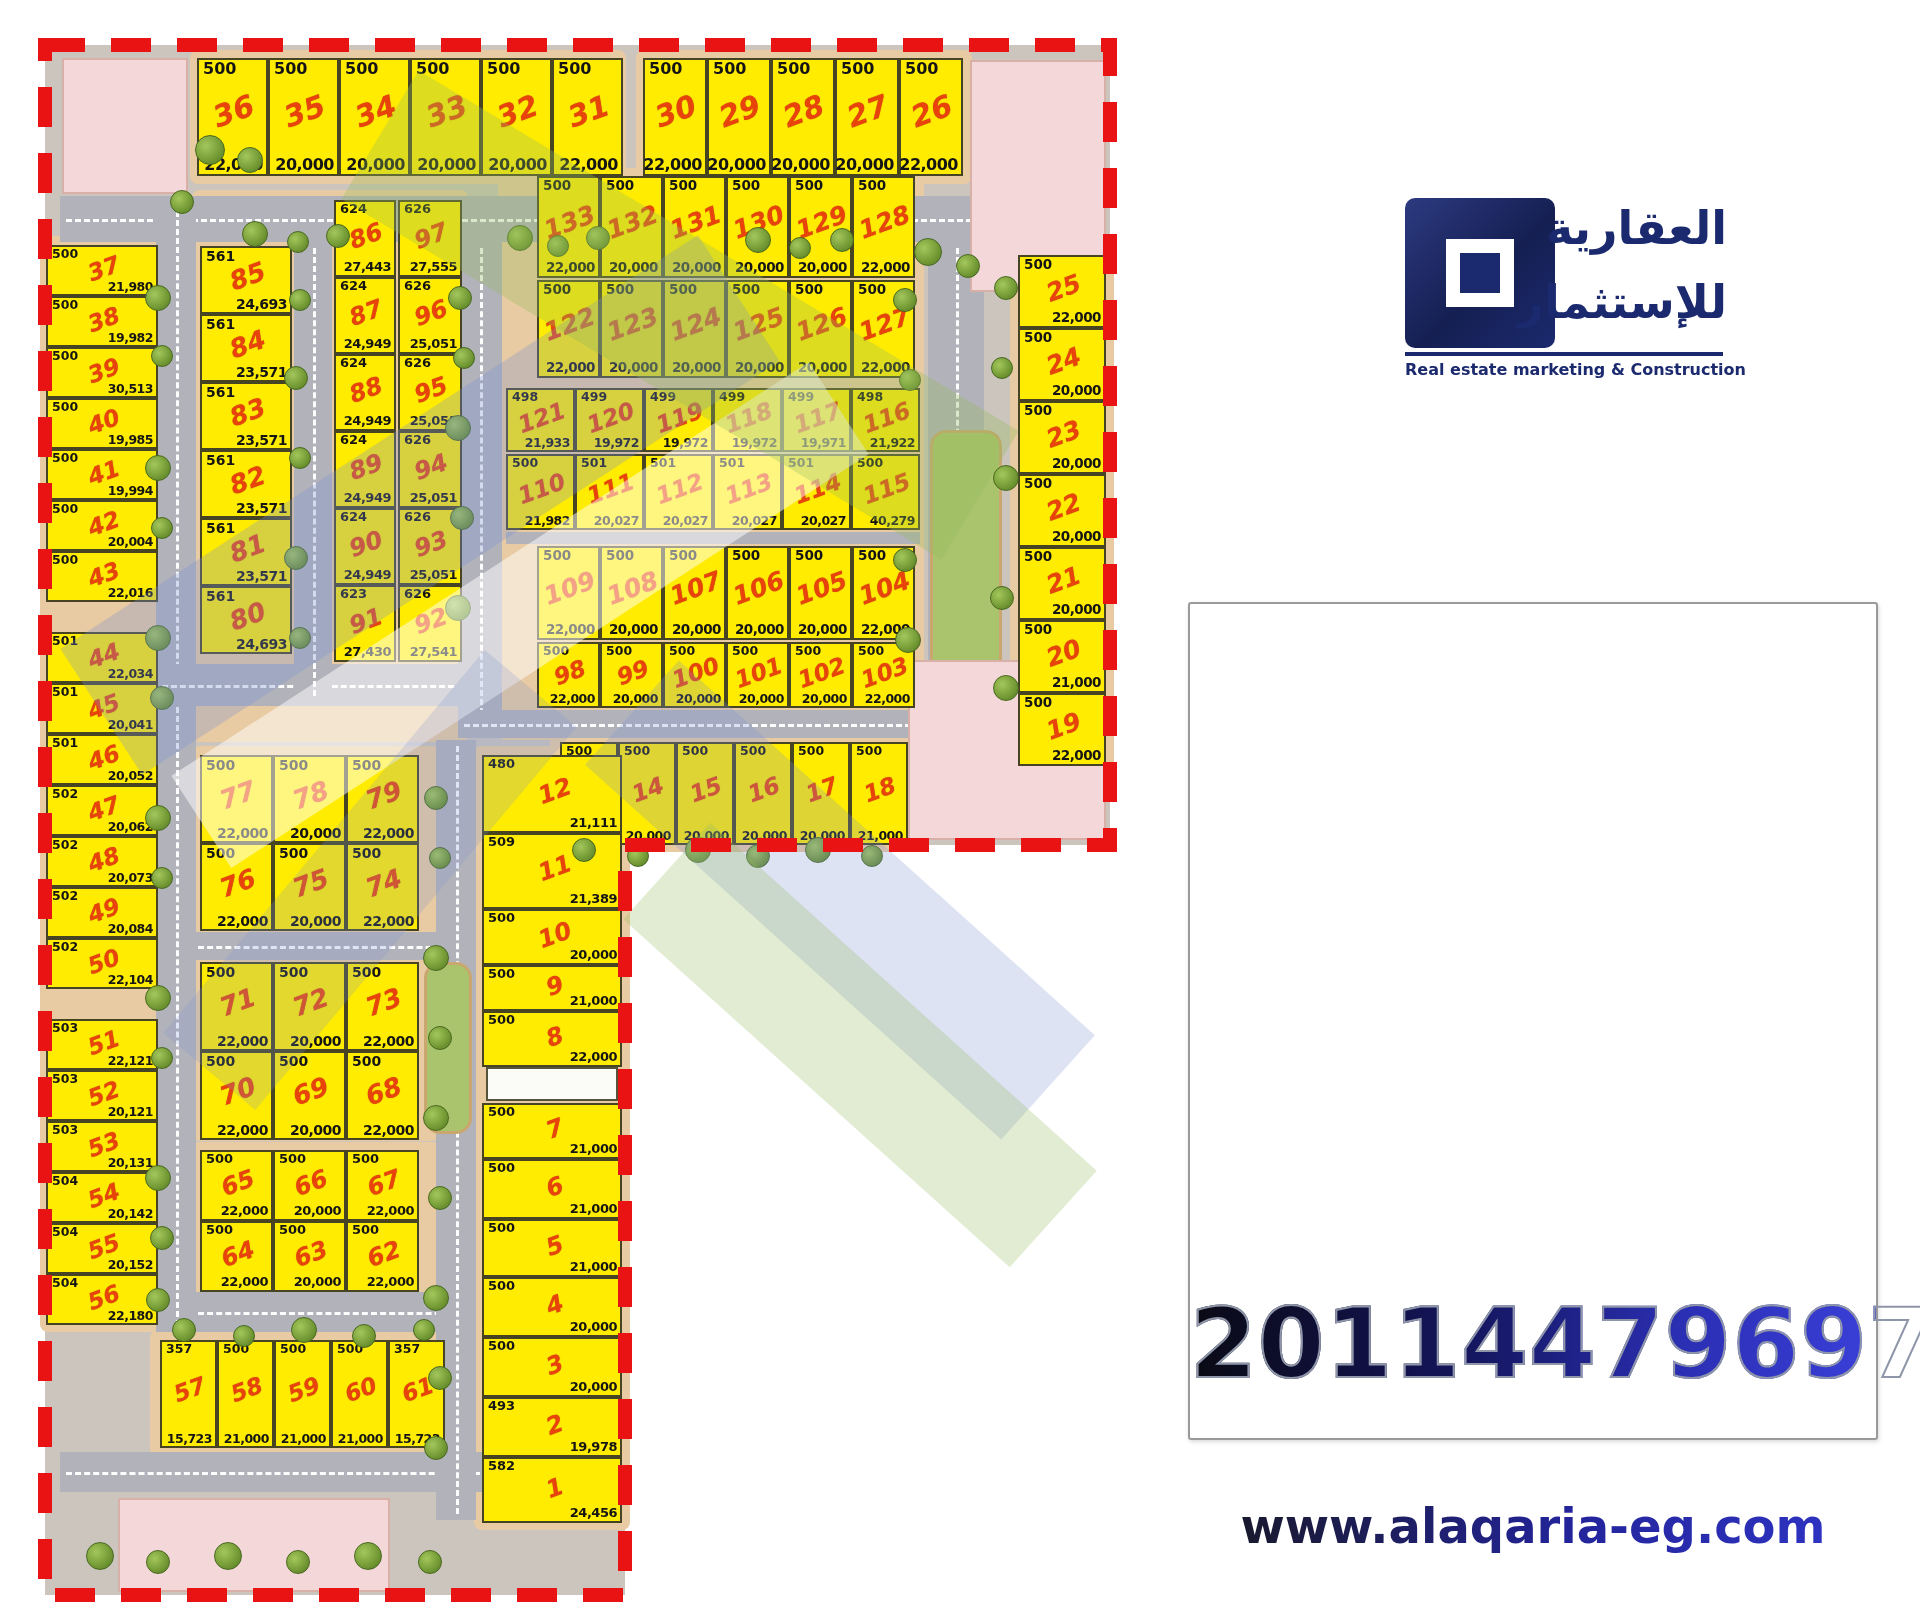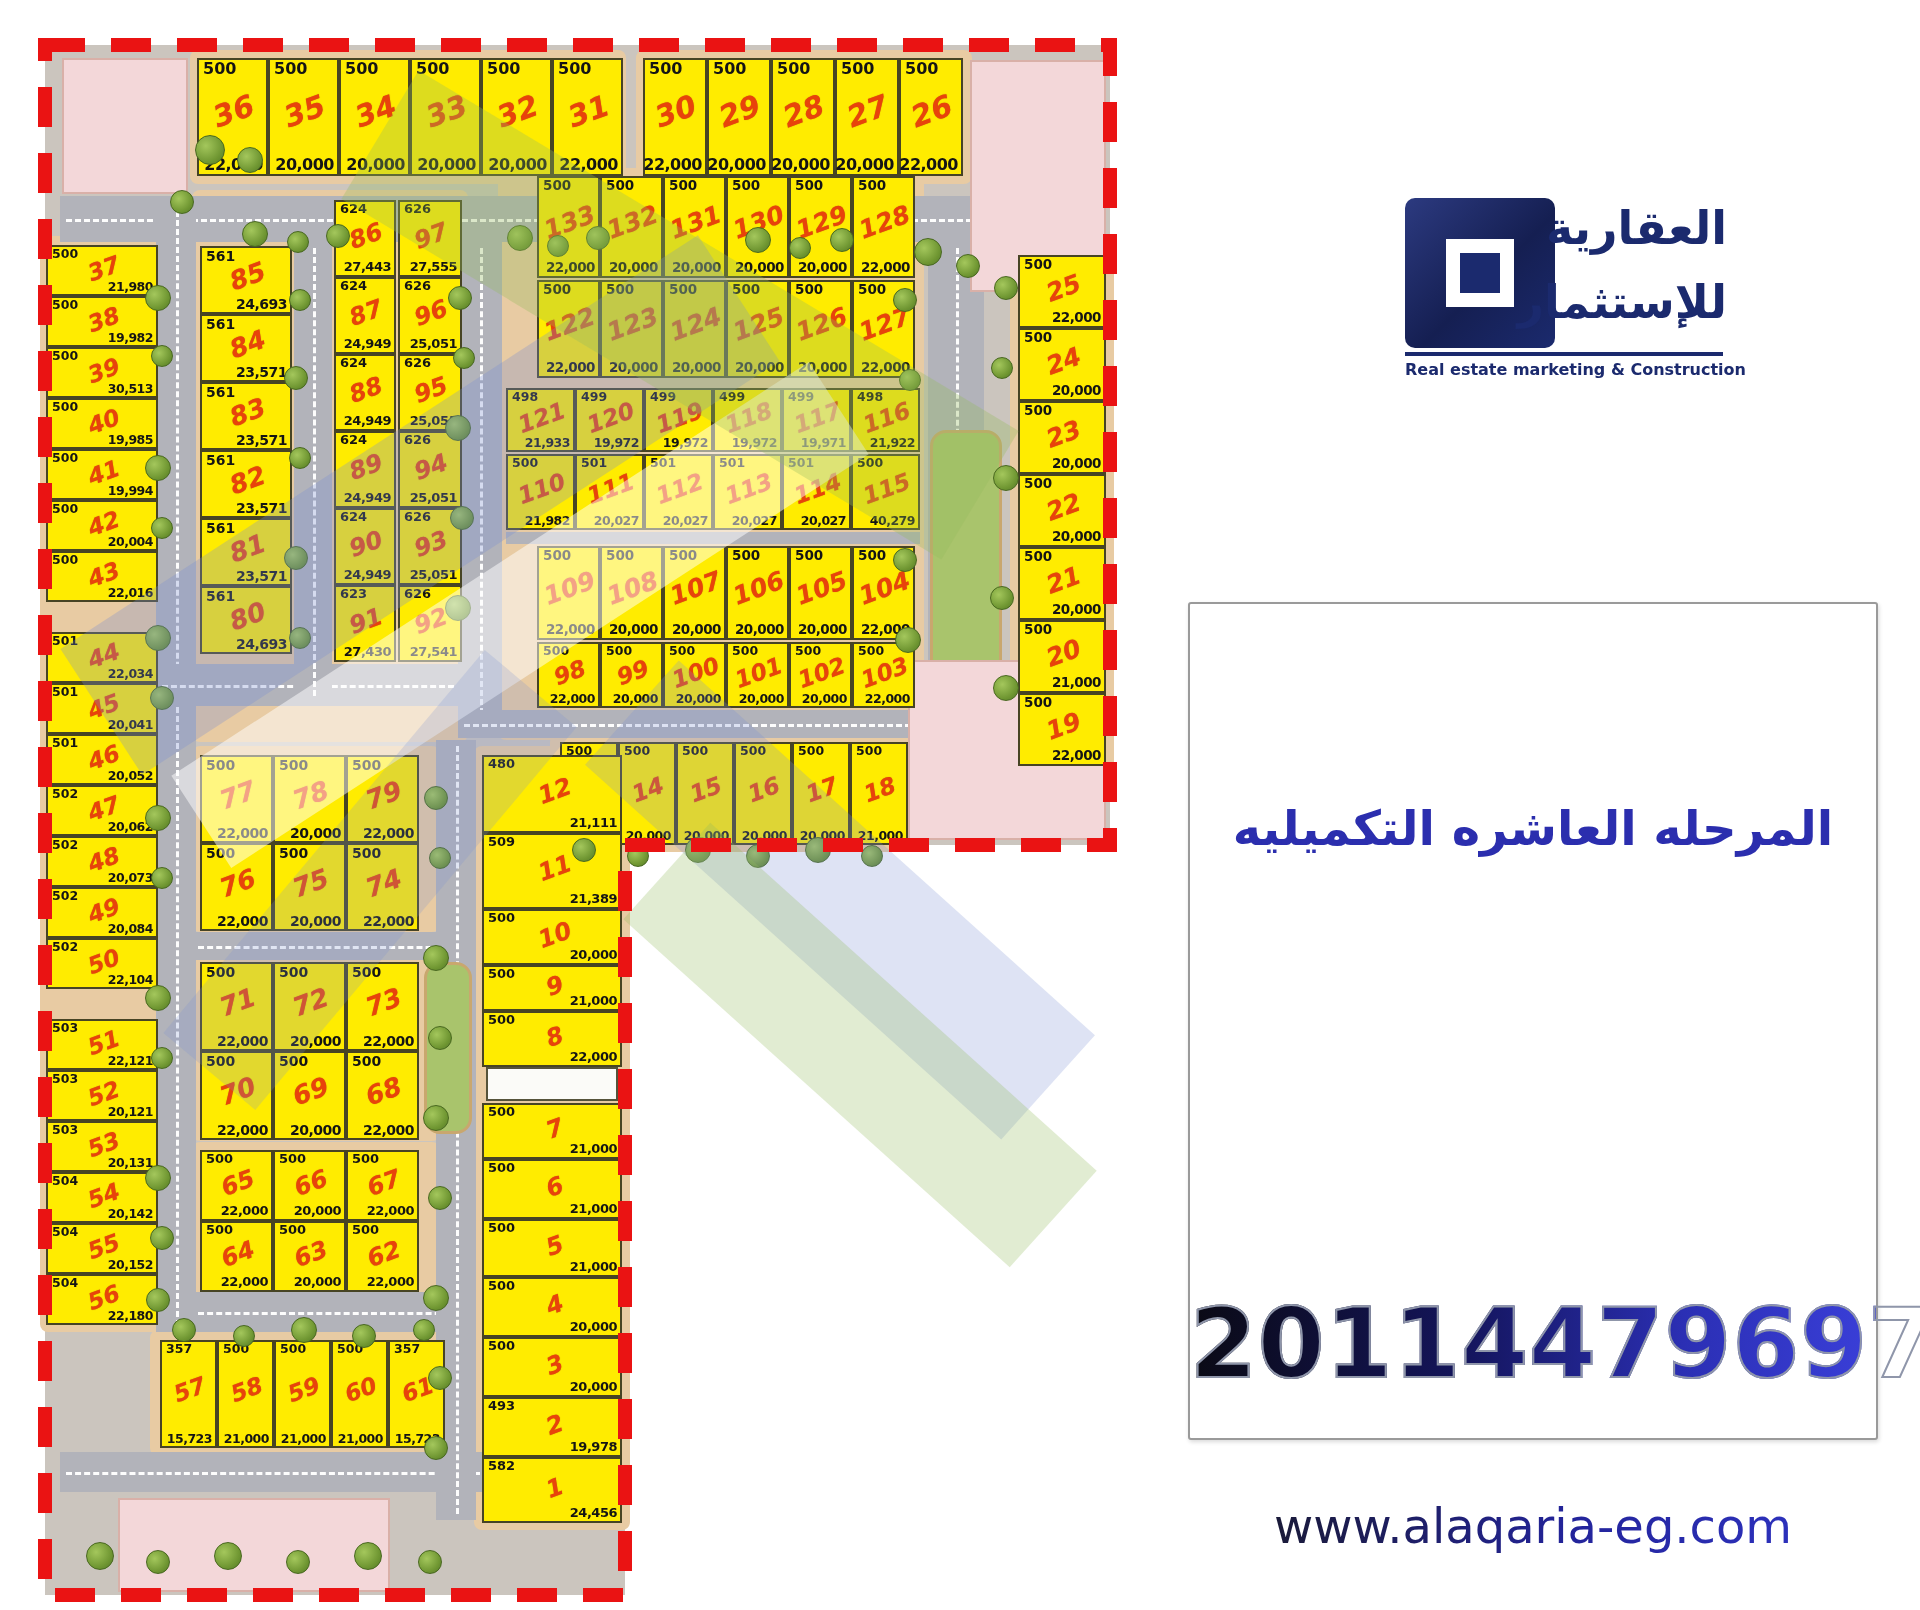--- a/index.html
+++ b/index.html
@@ -52,21 +52,21 @@
   .cta{position:absolute;left:64px;top:440px;width:562px;height:112px;
        background:linear-gradient(90deg,#07070d 0%,#10103a 35%,#26269c 70%,#3d3dd4 100%);
        display:flex;align-items:center;justify-content:center;}
   .cta span{color:#fff;font-size:44px;font-weight:800;direction:rtl;}
   .phone{position:absolute;left:0;right:0;top:684px;text-align:center;
          font-size:96px;font-weight:800;letter-spacing:1px;
          background:linear-gradient(90deg,#0a0a14 0%,#14155c 40%,#2b2fb4 72%,#3a3fd9 100%);
          -webkit-background-clip:text;background-clip:text;color:transparent;
          -webkit-text-stroke:2px #8f96aa;}
   .website{position:absolute;left:58px;top:1498px;width:690px;text-align:center;
-           font-size:48px;font-weight:400;
+           font-size:48px;font-weight:700;
            background:linear-gradient(90deg,#17171c 0%,#23249a 55%,#3036c8 100%);
            -webkit-background-clip:text;background-clip:text;color:transparent;}
 </style>
 </head>
 <body>
 
 <div id="stage">
 
   <div id="map">
     <div class="arm" style="left:45px;top:45px;width:1065px;height:800px;"></div>
@@ -885,19 +885,18 @@
       </div>
       <div class="logo-ar">
         <div>العقارية</div>
         <div>للإستثمار</div>
       </div>
       <div class="logo-rule"></div>
       <div class="logo-sub">Real estate marketing &amp; Construction</div>
     </div>
 
     <div class="card">
-      <div class="card-l2">المرحله العاشره التكميليه</div>
       <div class="phone">201144796971</div>
     </div>
 
     <div class="website">www.alaqaria-eg.com</div>
   </div>
 </div>
 
 </body></html>

